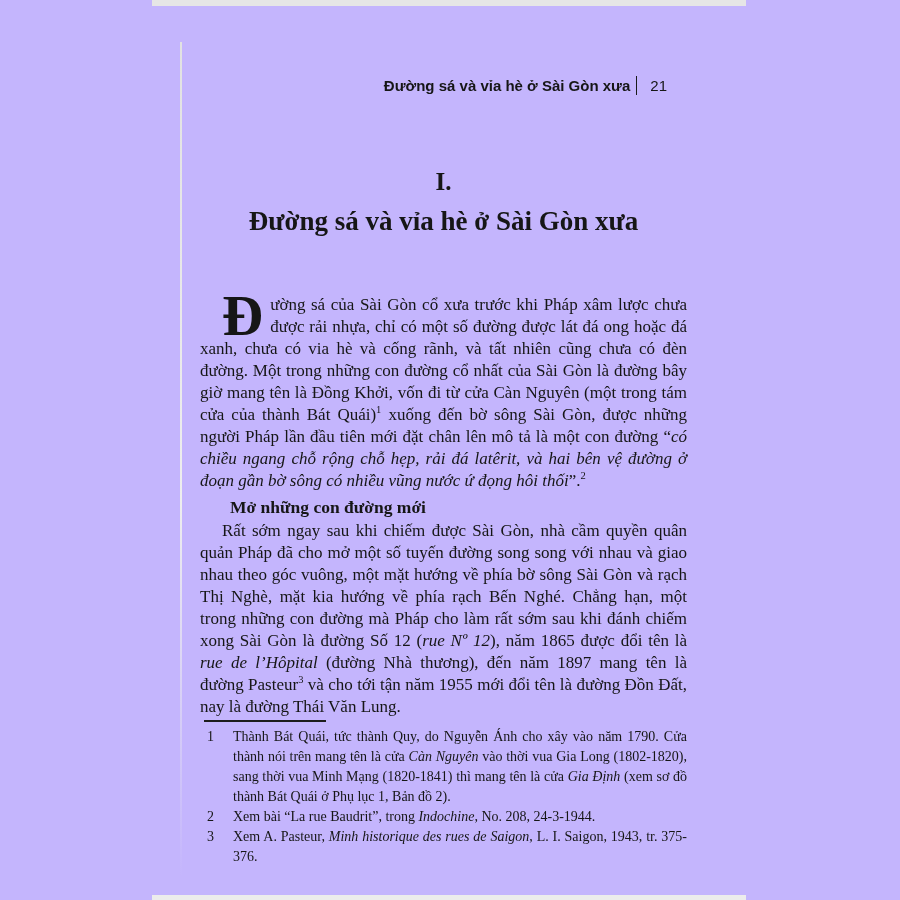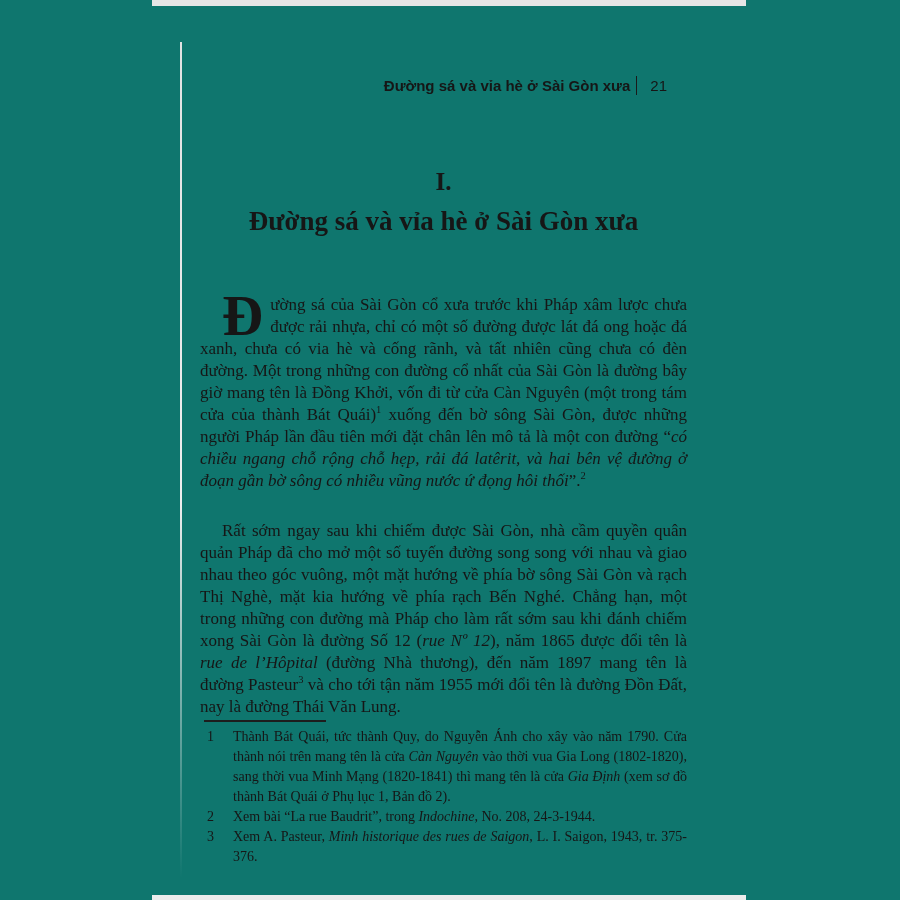--- a/index.html
+++ b/index.html
@@ -1,17 +1,17 @@
 <!DOCTYPE html>
 <html><head>
 <meta charset="utf-8">
 <style>
   html,body{margin:0;padding:0;background:#fff;}
   body{width:900px;height:900px;font-family:"Liberation Serif","DejaVu Serif",serif;color:#161616;}
-  .scene{position:relative;width:900px;height:900px;background:#0f766e;overflow:hidden;}
+  .scene{position:relative;width:900px;height:900px;background:#c4b5fd;overflow:hidden;}
 
   
   .edge-bar{position:absolute;left:152px;width:594px;background:#e6e6e6;}
   .edge-bar.top{top:0;height:6px;}
   .edge-bar.bottom{bottom:0;height:5px;background:#ececec;}
   .page-left-edge{position:absolute;left:180px;top:42px;width:2px;height:836px;
     background:linear-gradient(#e2e2e2,#eee 55%,rgba(244,244,244,0));}
 
   
   .page{position:absolute;left:200px;top:0;width:487px;height:900px;}
@@ -59,20 +59,21 @@
       <span class="rh-title">Đường sá và vỉa hè ở Sài Gòn xưa</span><span class="rh-sep"></span><span class="rh-page">21</span>
     </div>
 
     <div class="chapter-head">
       <div class="chapter-number">I.</div>
       <div class="chapter-title">Đường sá và vỉa hè ở Sài Gòn xưa</div>
     </div>
 
     <p class="body-par par-1"><span class="dropcap">Đ</span><span>ường sá của Sài Gòn cổ xưa trước khi Pháp xâm lược chưa được rải nhựa, chỉ có một số đường được lát đá ong hoặc đá xanh, chưa có via hè và cống rãnh, và tất nhiên cũng chưa có đèn đường. Một trong những con đường cổ nhất của Sài Gòn là đường bây giờ mang tên là Đồng Khởi, vốn đi từ cửa Càn Nguyên (một trong tám cửa của thành Bát Quái)</span><sup>1</sup><span> xuống đến bờ sông Sài Gòn, được những người Pháp lần đầu tiên mới đặt chân lên mô tả là một con đường “</span><em>có chiều ngang chỗ rộng chỗ hẹp, rải đá latêrit, và hai bên vệ đường ở đoạn gần bờ sông có nhiều vũng nước ứ đọng hôi thối</em><span>”.</span><sup>2</sup></p>
 
+    <h3 class="subheading">Mở những con đường mới</h3>
 
     <p class="body-par par-2"><span>Rất sớm ngay sau khi chiếm được Sài Gòn, nhà cầm quyền quân quản Pháp đã cho mở một số tuyến đường song song với nhau và giao nhau theo góc vuông, một mặt hướng về phía bờ sông Sài Gòn và rạch Thị Nghè, mặt kia hướng về phía rạch Bến Nghé. Chẳng hạn, một trong những con đường mà Pháp cho làm rất sớm sau khi đánh chiếm xong Sài Gòn là đường Số 12 (</span><em>rue Nº 12</em><span>), năm 1865 được đổi tên là </span><em>rue de l’Hôpital</em><span> (đường Nhà thương), đến năm 1897 mang tên là đường Pasteur</span><sup>3</sup><span> và cho tới tận năm 1955 mới đổi tên là đường Đồn Đất, nay là đường Thái Văn Lung.</span></p>
 
     <div class="footnotes">
       <div class="fn-rule"></div>
       <div class="fn-row">
         <span class="fn-num">1</span>
         <span class="fn-text"><span>Thành Bát Quái, tức thành Quy, do Nguyễn Ánh cho xây vào năm 1790. Cửa thành nói trên mang tên là cửa </span><em>Càn Nguyên</em><span> vào thời vua Gia Long (1802-1820), sang thời vua Minh Mạng (1820-1841) thì mang tên là cửa </span><em>Gia Định</em><span> (xem sơ đồ thành Bát Quái ở Phụ lục 1, Bản đồ 2).</span></span>
       </div>
       <div class="fn-row">

